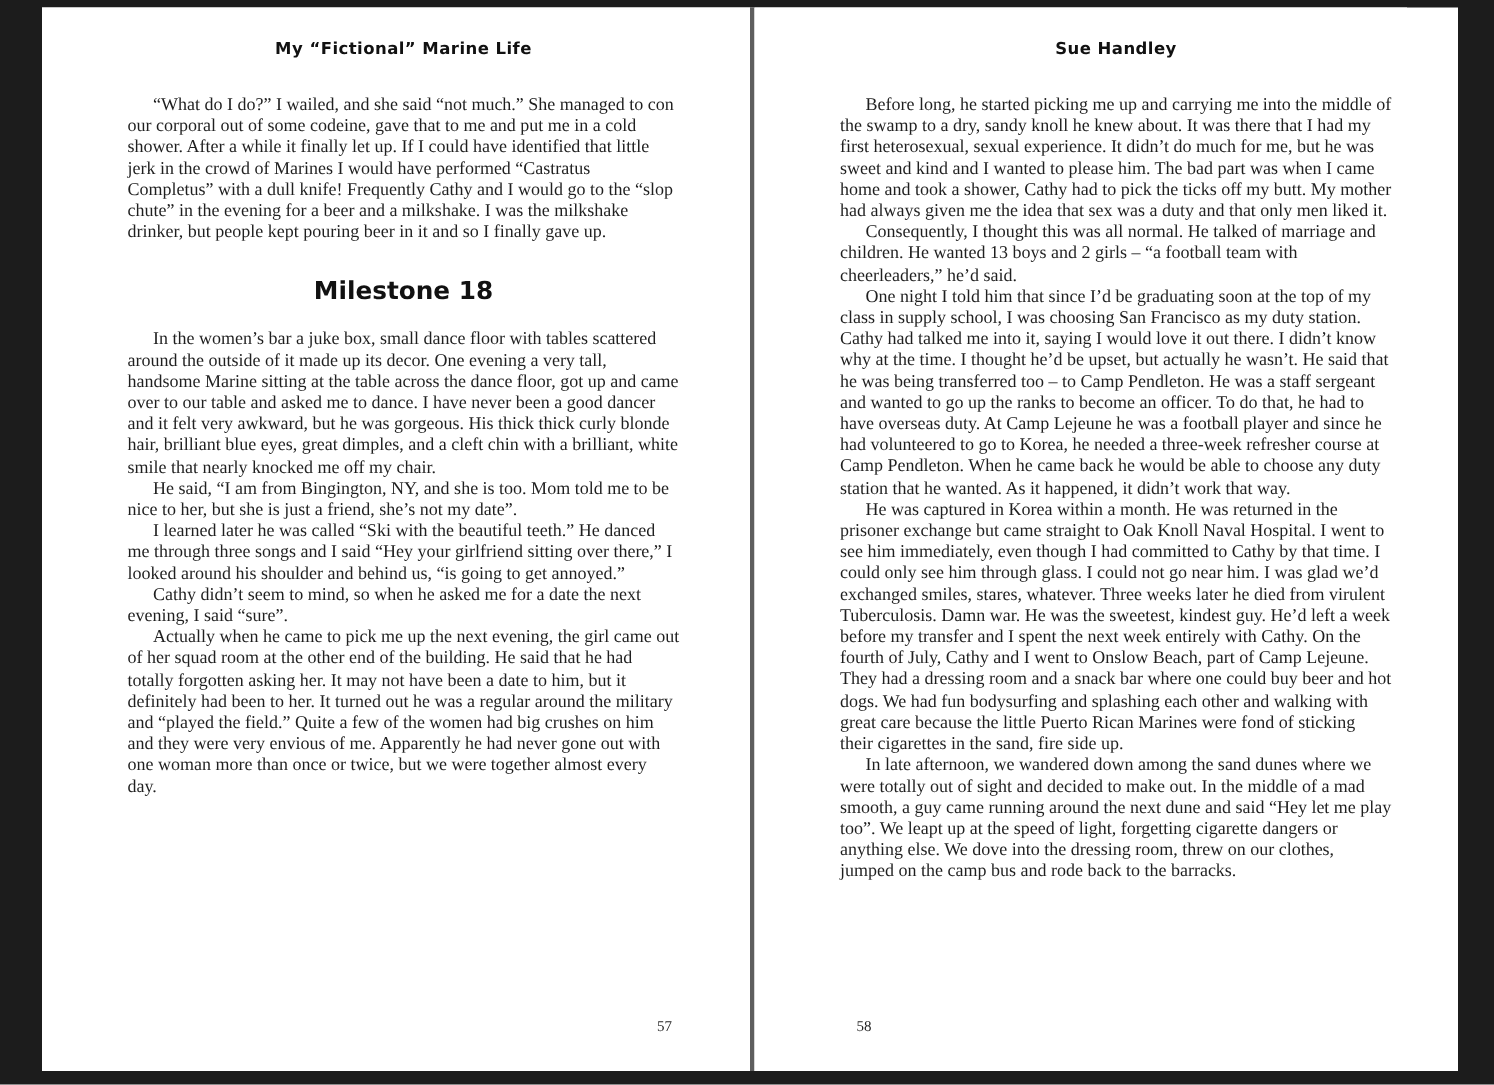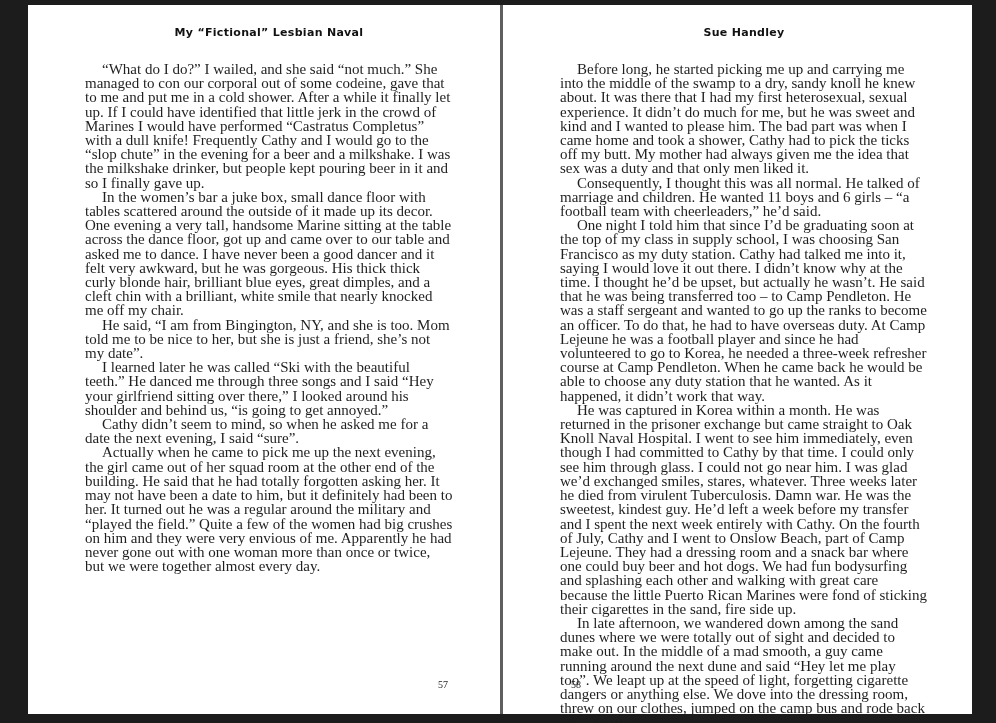--- a/index.html
+++ b/index.html
@@ -36,21 +36,21 @@
   .running-header {
     font-family: "DejaVu Sans", sans-serif;
     font-weight: 700;
     font-size: 11px;
     letter-spacing: 0.3px;
     text-align: center;
     margin-bottom: 23px;
     color: #111111;
   }
   .body-text p {
-    font-size: 15px;
+    font-size: 12px;
     line-height: 14.2px;
     text-align: left;
     text-indent: 17px;
     color: #1f1f1f;
   }
   .milestone-heading {
     font-family: "DejaVu Sans", sans-serif;
     font-weight: 700;
     font-size: 16.5px;
     text-align: center;
@@ -66,41 +66,42 @@
   .pn-outer-left  { right: 52px; }
   .pn-inner-right { left: 68px; }
 </style>
 </head>
 <body>
 
 <div class="spread">
 
   <div class="page page-left">
     <div class="content">
-      <div class="running-header">My “Fictional” Lesbian Naval</div>
+      <div class="running-header">My “Fictional” Marine Life</div>
       <div class="body-text">
         <p>“What do I do?” I wailed, and she said “not much.” She managed to con our corporal out of some codeine, gave that to me and put me in a cold shower. After a while it finally let up. If I could have identified that little jerk in the crowd of Marines I would have performed “Castratus Completus” with a dull knife! Frequently Cathy and I would go to the “slop chute” in the evening for a beer and a milkshake. I was the milkshake drinker, but people kept pouring beer in it and so I finally gave up.</p>
+        <h2 class="milestone-heading">Milestone 18</h2>
         <p>In the women’s bar a juke box, small dance floor with tables scattered around the outside of it made up its decor. One evening a very tall, handsome Marine  sitting at the table across the dance floor, got up and came over to our table and asked me to dance. I have never been a good dancer and it felt very awkward, but he was gorgeous. His thick thick curly blonde hair, brilliant blue eyes, great dimples, and a cleft chin with a brilliant, white smile that nearly knocked me off my chair.</p>
         <p>He said, “I am from Bingington, NY, and she is too. Mom told me to be nice to her, but she is just a friend, she’s not my date”.</p>
         <p>I learned later he was called “Ski with the beautiful teeth.” He danced me through three songs and I said “Hey your girlfriend sitting over there,” I looked around his shoulder and behind us, “is going to get annoyed.”</p>
         <p>Cathy didn’t seem to mind, so when he asked me for a date the next evening, I said “sure”.</p>
         <p>Actually when he came to pick me up the next evening, the girl came out of her squad room at the other end of the building. He said that he had totally forgotten asking her. It may not have been a date to him, but it definitely had been to her. It turned out he was a regular around the military and “played the field.” Quite a few of the women had big crushes on him and they were very envious of me. Apparently he had never gone out with one woman more than once or twice, but we were together almost every day.</p>
       </div>
     </div>
     <div class="page-number pn-outer-left">57</div>
   </div>
 
   <div class="spine"></div>
 
   <div class="page page-right">
     <div class="content">
       <div class="running-header">Sue Handley</div>
       <div class="body-text">
         <p>Before long, he started picking me up and carrying me into the middle of the swamp to a dry, sandy knoll he knew about. It was there that I had my first heterosexual, sexual experience. It didn’t do much for me, but he was sweet and kind and I wanted to please him. The bad part was when I came home and took a shower, Cathy had to pick the ticks off my butt. My mother had always given me the idea that sex was a duty and that only men liked it.</p>
-        <p>Consequently, I thought this was all normal. He talked of marriage and children. He wanted 11 boys and 6 girls – “a football team with cheerleaders,” he’d said.</p>
+        <p>Consequently, I thought this was all normal. He talked of marriage and children. He wanted 13 boys and 2 girls – “a football team with cheerleaders,” he’d said.</p>
         <p>One night I told him that since I’d be graduating soon at the top of my class in supply school, I was choosing San Francisco as my duty station. Cathy had talked me into it, saying I would love it out there. I didn’t know why at the time. I thought he’d be upset, but actually he wasn’t. He said that he was being transferred too – to Camp Pendleton. He was a staff sergeant and wanted to go up the ranks to become an officer. To do that, he had to have overseas duty. At Camp Lejeune he was a football player and since he had volunteered to go to Korea, he needed a three-week refresher course at Camp Pendleton. When he came back he would be able to choose any duty station that he wanted. As it happened, it didn’t work that way.</p>
         <p>He was captured in Korea within a month. He was returned in the prisoner exchange but came straight to Oak Knoll Naval Hospital. I went to see him immediately, even though I had committed to Cathy by that time. I could only see him through glass. I could not go near him. I was glad we’d exchanged smiles, stares, whatever. Three weeks later he died from virulent Tuberculosis. Damn war. He was the sweetest, kindest guy. He’d left a week before my transfer and I spent the next week entirely with Cathy. On the fourth of July, Cathy and I went to Onslow Beach, part of Camp Lejeune. They had a dressing room and a snack bar where one could buy beer and hot dogs. We had fun bodysurfing and splashing each other and walking with great care because the little Puerto Rican Marines were fond of sticking their cigarettes in the sand, fire side up.</p>
         <p>In late afternoon, we wandered down among the sand dunes where we were totally out of sight and decided to make out. In the middle of a mad smooth, a guy came running around the next dune and said “Hey let me play too”. We leapt up at the speed of light, forgetting cigarette dangers or anything else. We dove into the dressing room, threw on our clothes, jumped on the camp bus and rode back to the barracks.</p>
       </div>
     </div>
     <div class="page-number pn-inner-right">58</div>
   </div>
 
 </div>
 

